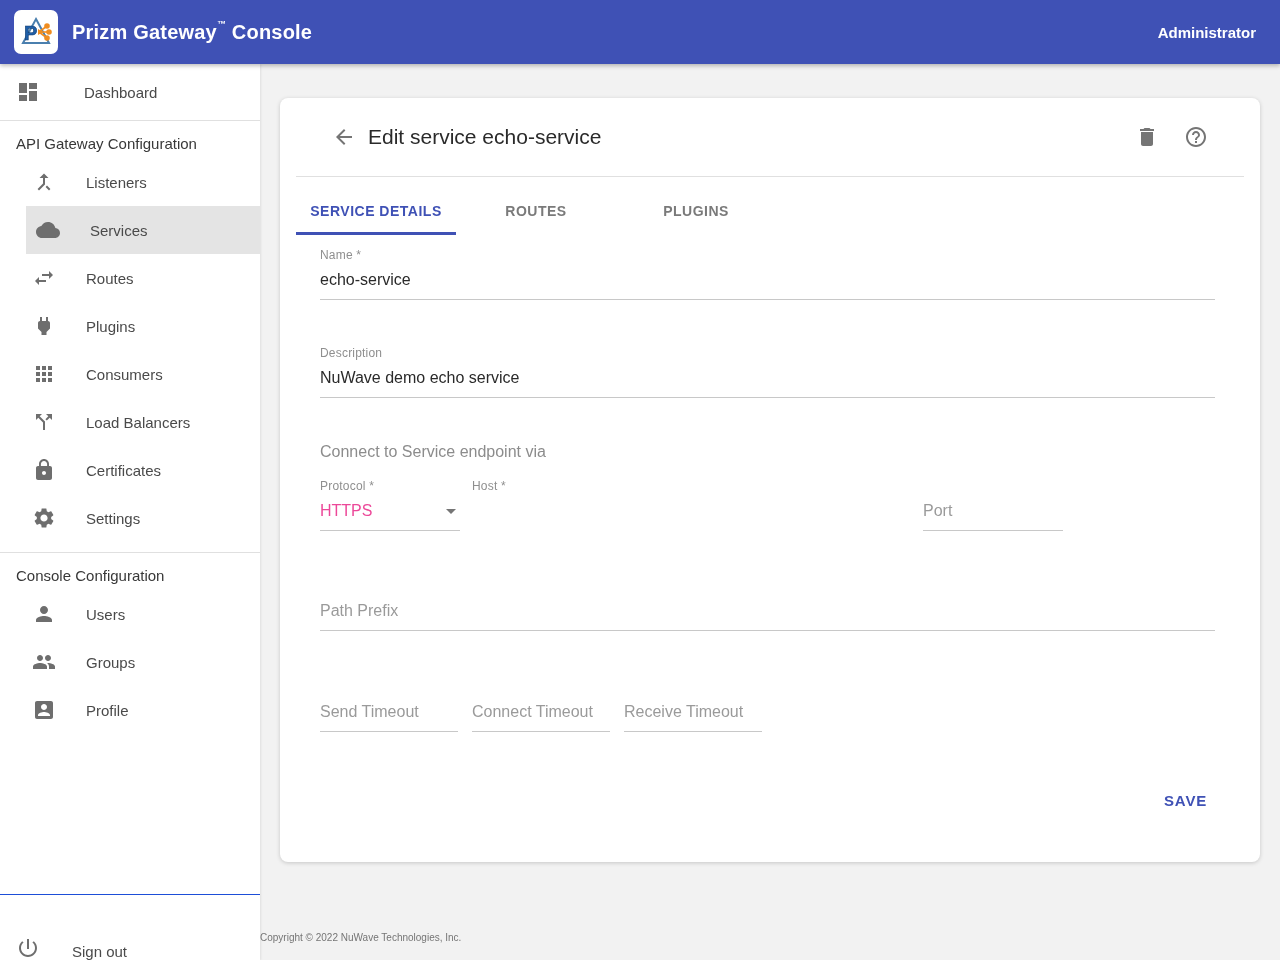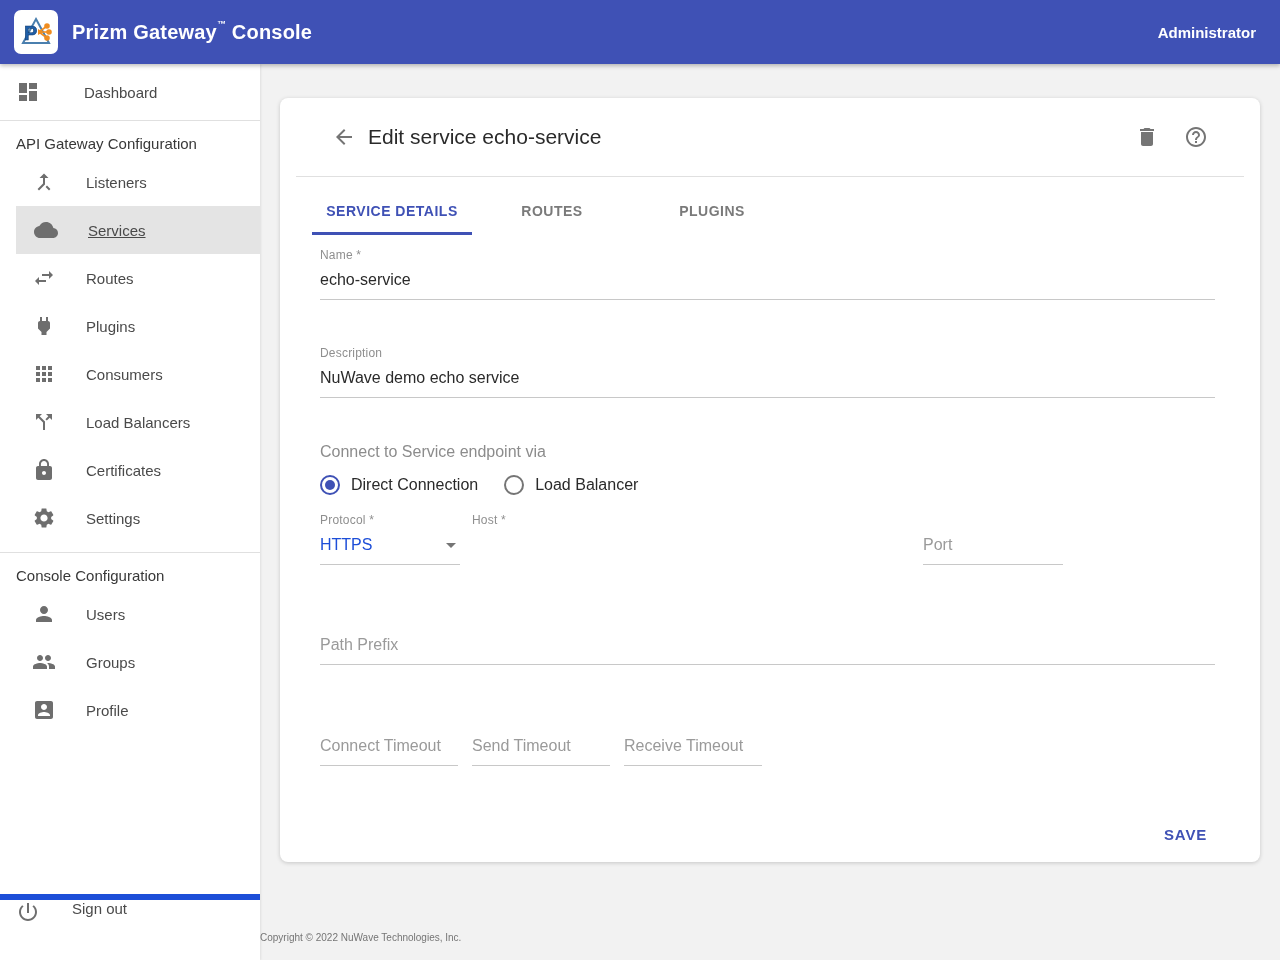--- a/index.html
+++ b/index.html
@@ -23,44 +23,44 @@
   
   .sidebar { width:260px; background:#fff; display:flex; flex-direction:column;
     box-shadow:1px 0 2px rgba(0,0,0,.08); position:relative; z-index:5; }
   .nav { flex:1; overflow:hidden; }
   .nav-row { height:48px; display:flex; align-items:center; padding-left:32px;
     font-size:15px; color:#4a4a4a; cursor:pointer; }
   .nav-row .nav-icon { width:24px; height:24px; color:#6e6e6e; flex:0 0 24px; }
   .nav-row .nav-label { margin-left:30px; }
   .nav-row.dashboard { height:56px; padding-left:16px; }
   .nav-row.dashboard .nav-label { margin-left:44px; }
-  .nav-row.active { background:#e4e4e4; margin-left:16px; padding-left:18px;text-decoration:underline; }
+  .nav-row.active { background:#e4e4e4; margin-left:26px; padding-left:10px; }
   .nav-divider { height:1px; background:#e0e0e0; }
   .nav-section { padding:14px 0 6px 16px; font-size:15px; color:#383838; }
-  .signout-row { border-top:6px solid #1d4ed8; height:66px; display:flex;
-    align-items:flex-start; padding-left:16px; font-size:15px; color:#4a4a4a; cursor:pointer; }
+  .signout-row { border-top:1px solid #1d4ed8; height:66px; display:flex;
+    align-items:flex-end; padding-left:16px; font-size:15px; color:#4a4a4a; cursor:pointer; }
   .signout-row .nav-icon { width:24px; height:24px; color:#6e6e6e; }
   .signout-row .nav-label { margin-left:32px; }
   svg.mi { width:100%; height:100%; fill:currentColor; display:block; }
 
   
   .main { flex:1; display:flex; flex-direction:column; }
   .card { margin:34px 20px 0 20px; height:764px; background:#fff; border-radius:8px;
     box-shadow:0 1px 4px rgba(0,0,0,.18); overflow:hidden; }
 
   .card-header { height:78px; display:flex; align-items:center; padding:0 52px; }
   .icon-btn { width:24px; height:24px; color:#757575; background:none; border:none;
     padding:0; cursor:pointer; }
   .card-title { margin-left:12px; font-size:21px; color:#2a2a2a; }
   .card-header-spacer { flex:1; }
   .card-header .icon-btn + .icon-btn { margin-left:25px; }
   .card-divider { height:1px; background:#e0e0e0; margin:0 16px; }
 
   
-  .tabs { display:flex; padding-left:32px; margin-top:10px; }
+  .tabs { display:flex; padding-left:16px; margin-top:10px; }
   .tab { width:160px; height:48px; display:flex; align-items:center; justify-content:center;
     font-size:14px; font-weight:700; letter-spacing:.5px; color:#7a7a7a;
     cursor:pointer; position:relative; }
   .tab.active { color:#3f51b5; }
   .tab.active::after { content:""; position:absolute; left:0; right:0; bottom:0;
     height:3px; background:#3f51b5; }
 
   
   .form { padding:13px 45px 0 40px; }
   .f-label { font-size:12px; color:#8f8f8f; letter-spacing:.2px; }
@@ -82,21 +82,21 @@
     border-radius:50%; background:#3f51b5; }
   .radio-text { margin-left:11px; font-size:16px; color:#2a2a2a; }
 
   .field-row { display:flex; margin-top:18px; }
   .fw-proto { width:140px; margin-right:12px; }
   .fw-host { flex:1; margin-right:17px; }
   .fw-port { width:140px; margin-right:152px; }
 
   .select-field { display:flex; align-items:center; justify-content:space-between;
     border-bottom:1px solid #c8c8c8; padding:9px 0 10px 0; cursor:pointer; }
-  .select-value { font-size:16px; color:#1d4ed8; }
+  .select-value { font-size:16px; color:#ec4899; }
   .select-arrow { width:0; height:0; border-left:5px solid transparent;
     border-right:5px solid transparent; border-top:5px solid #757575; margin-right:4px; }
 
   .grp-path { margin-top:62px; }
   .timeout-row { display:flex; margin-top:63px; }
   .fw-timeout { width:138px; margin-right:14px; }
 
   .save-row { margin-top:52px; text-align:right; }
   .save-btn { background:none; border:none; color:#3f51b5; font-size:15px;
     font-weight:700; letter-spacing:.8px; padding:8px; cursor:pointer;
@@ -298,30 +298,20 @@
           <input class="f-input" type="text" value="echo-service" style="">
         </div>
 
         <div class="grp-desc">
           <div class="f-label">Description</div>
           <input class="f-input" type="text" value="NuWave demo echo service" style="">
         </div>
 
         <div class="endpoint-label">Connect to Service endpoint via</div>
 
-        <div class="radio-row">
-          <div class="radio-opt">
-            <span class="radio-circle selected"></span>
-            <span class="radio-text">Direct Connection</span>
-          </div>
-          <div class="radio-opt">
-            <span class="radio-circle"></span>
-            <span class="radio-text">Load Balancer</span>
-          </div>
-        </div>
 
         <div class="field-row">
           <div class="fw-proto">
             <div class="f-label">Protocol *</div>
             <div class="select-field">
               <span class="select-value">HTTPS</span>
               <span class="select-arrow"></span>
             </div>
           </div>
           <div class="fw-host">
@@ -331,24 +321,24 @@
             <input class="f-input" type="text" placeholder="Port" style="">
           </div>
         </div>
 
         <div class="grp-path">
           <input class="f-input" type="text" placeholder="Path Prefix" style="">
         </div>
 
         <div class="timeout-row">
           <div class="fw-timeout">
+            <input class="f-input" type="text" placeholder="Send Timeout" style="">
+          </div>
+          <div class="fw-timeout">
             <input class="f-input" type="text" placeholder="Connect Timeout" style="">
-          </div>
-          <div class="fw-timeout">
-            <input class="f-input" type="text" placeholder="Send Timeout" style="">
           </div>
           <div class="fw-timeout">
             <input class="f-input" type="text" placeholder="Receive Timeout" style="">
           </div>
         </div>
 
         <div class="save-row">
           <button class="save-btn">SAVE</button>
         </div>
 

